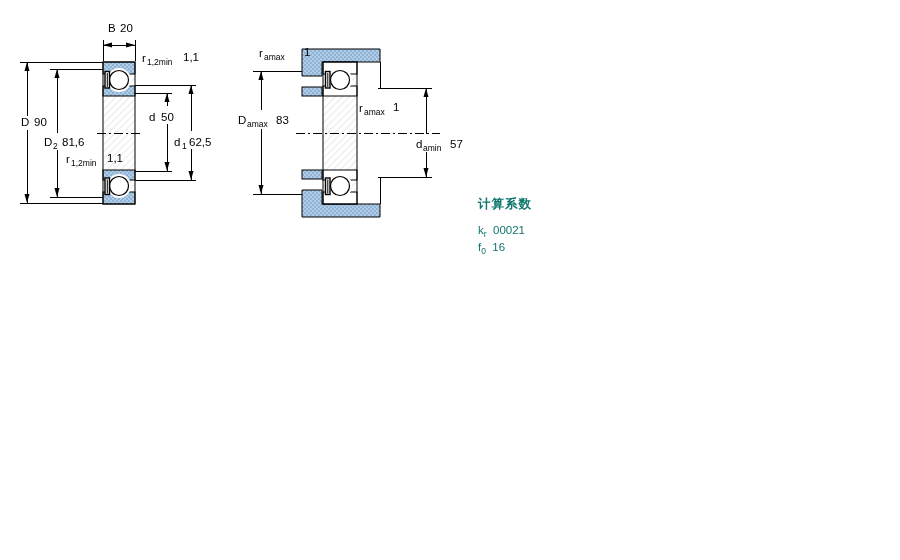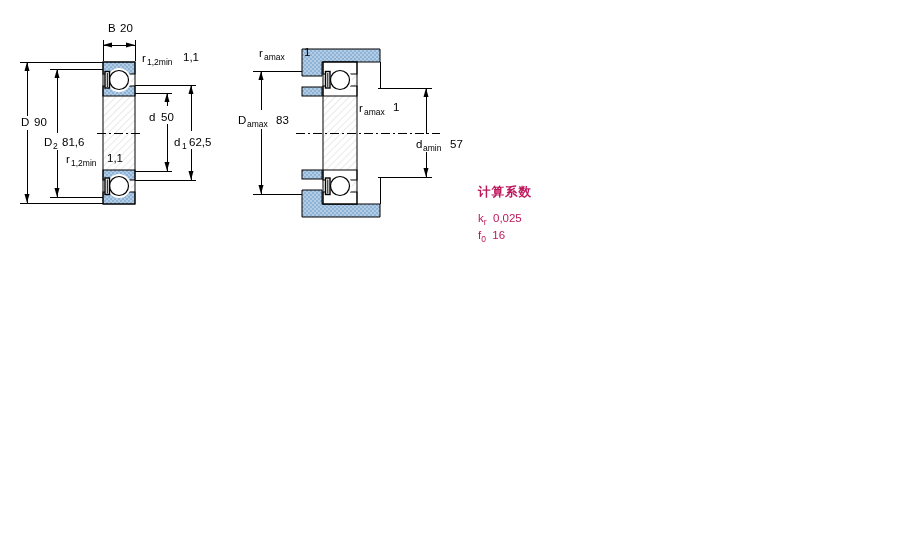--- a/index.html
+++ b/index.html
@@ -17,22 +17,22 @@
   }
   .lbl  { font-size: 11.5px; }
   .sub  { font-size: 8.5px; }
   .dimline { stroke: #000000; stroke-width: 1; shape-rendering: crispEdges; }
   .outline  { stroke: #000000; stroke-width: 1; fill: none; }
   .centerline { stroke: #000000; stroke-width: 1; stroke-dasharray: 9 3 2 3; shape-rendering: crispEdges; }
   .arrow { fill: #000000; stroke: none; }
   .factors {
     position: absolute;
     left: 478px;
-    top: 184px;
-    color: #be185d;
+    top: 196px;
+    color: #0f766e;
   }
   .factors .title {
     font-size: 12.5px;
     font-weight: bold;
     letter-spacing: 1px;
     margin: 0 0 9px 0;
   }
   .factors .row {
     font-size: 11.5px;
     line-height: 17px;
@@ -220,17 +220,17 @@
 
     <text class="lbl" x="416" y="148">d</text>
     <text class="sub" x="423" y="151">amin</text>
     <text class="lbl" x="450" y="148">57</text>
   </g>
 </svg>
 
 
 <div class="factors">
   <div class="title">计算系数</div>
-  <div class="row"><span>k</span><sub>r</sub>&nbsp;&nbsp;<span>0,025</span></div>
+  <div class="row"><span>k</span><sub>r</sub>&nbsp;&nbsp;<span>00021</span></div>
   <div class="row"><span>f</span><sub>0</sub>&nbsp;&nbsp;<span>16</span></div>
 </div>
 
 </div>
 
 </body></html>

